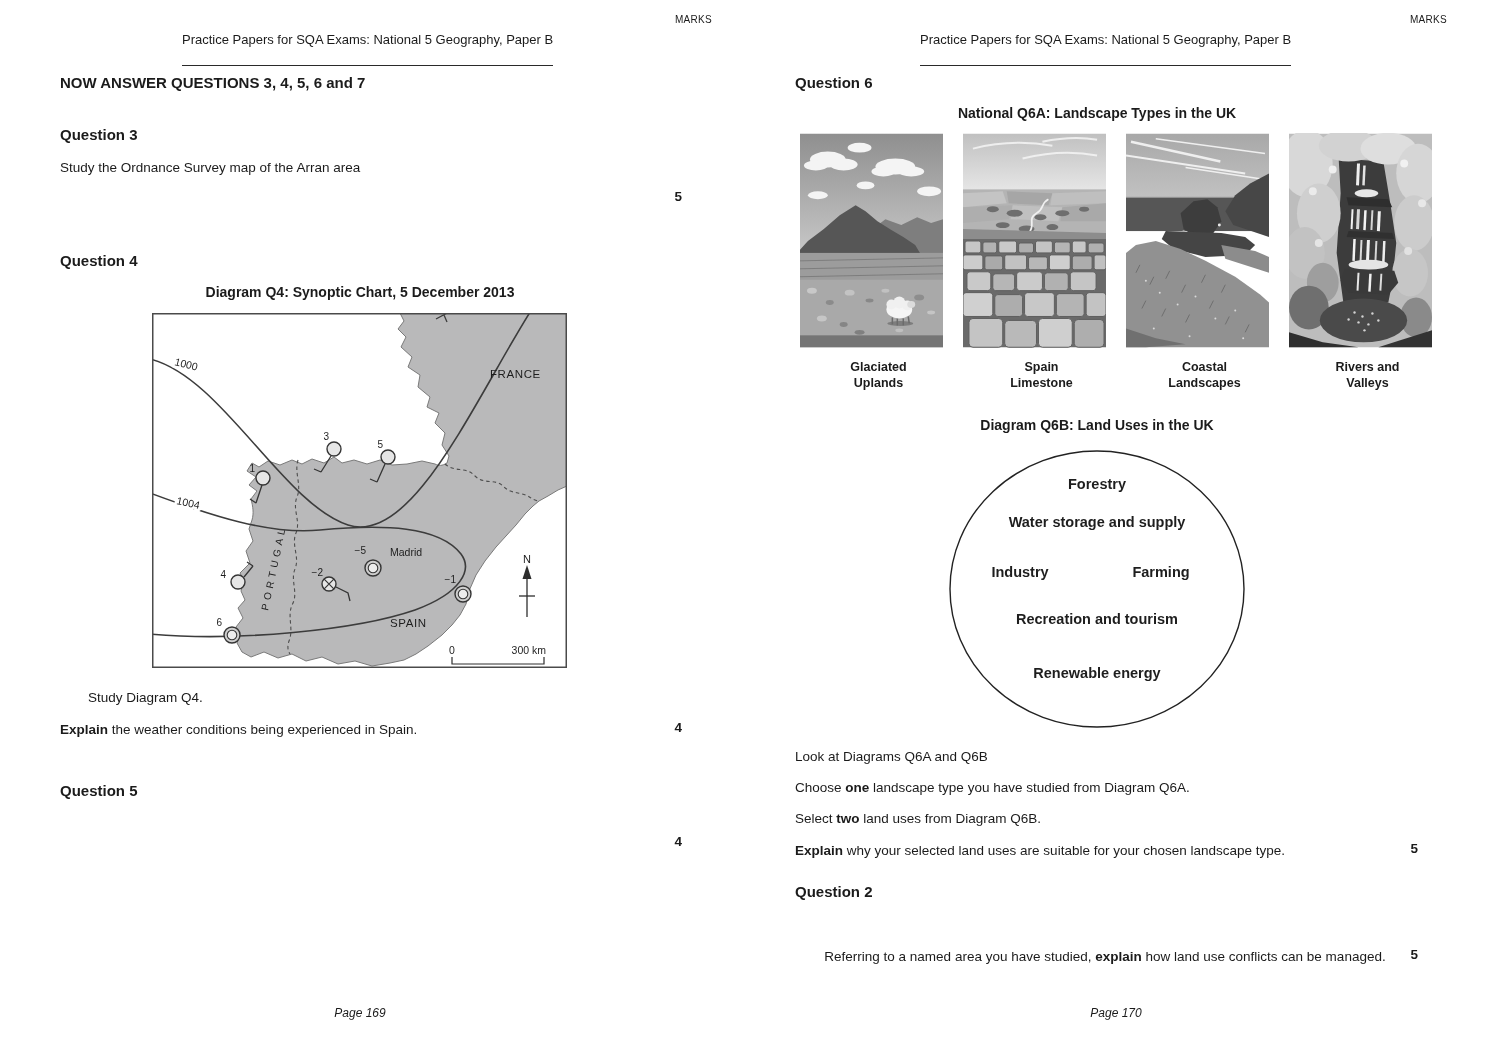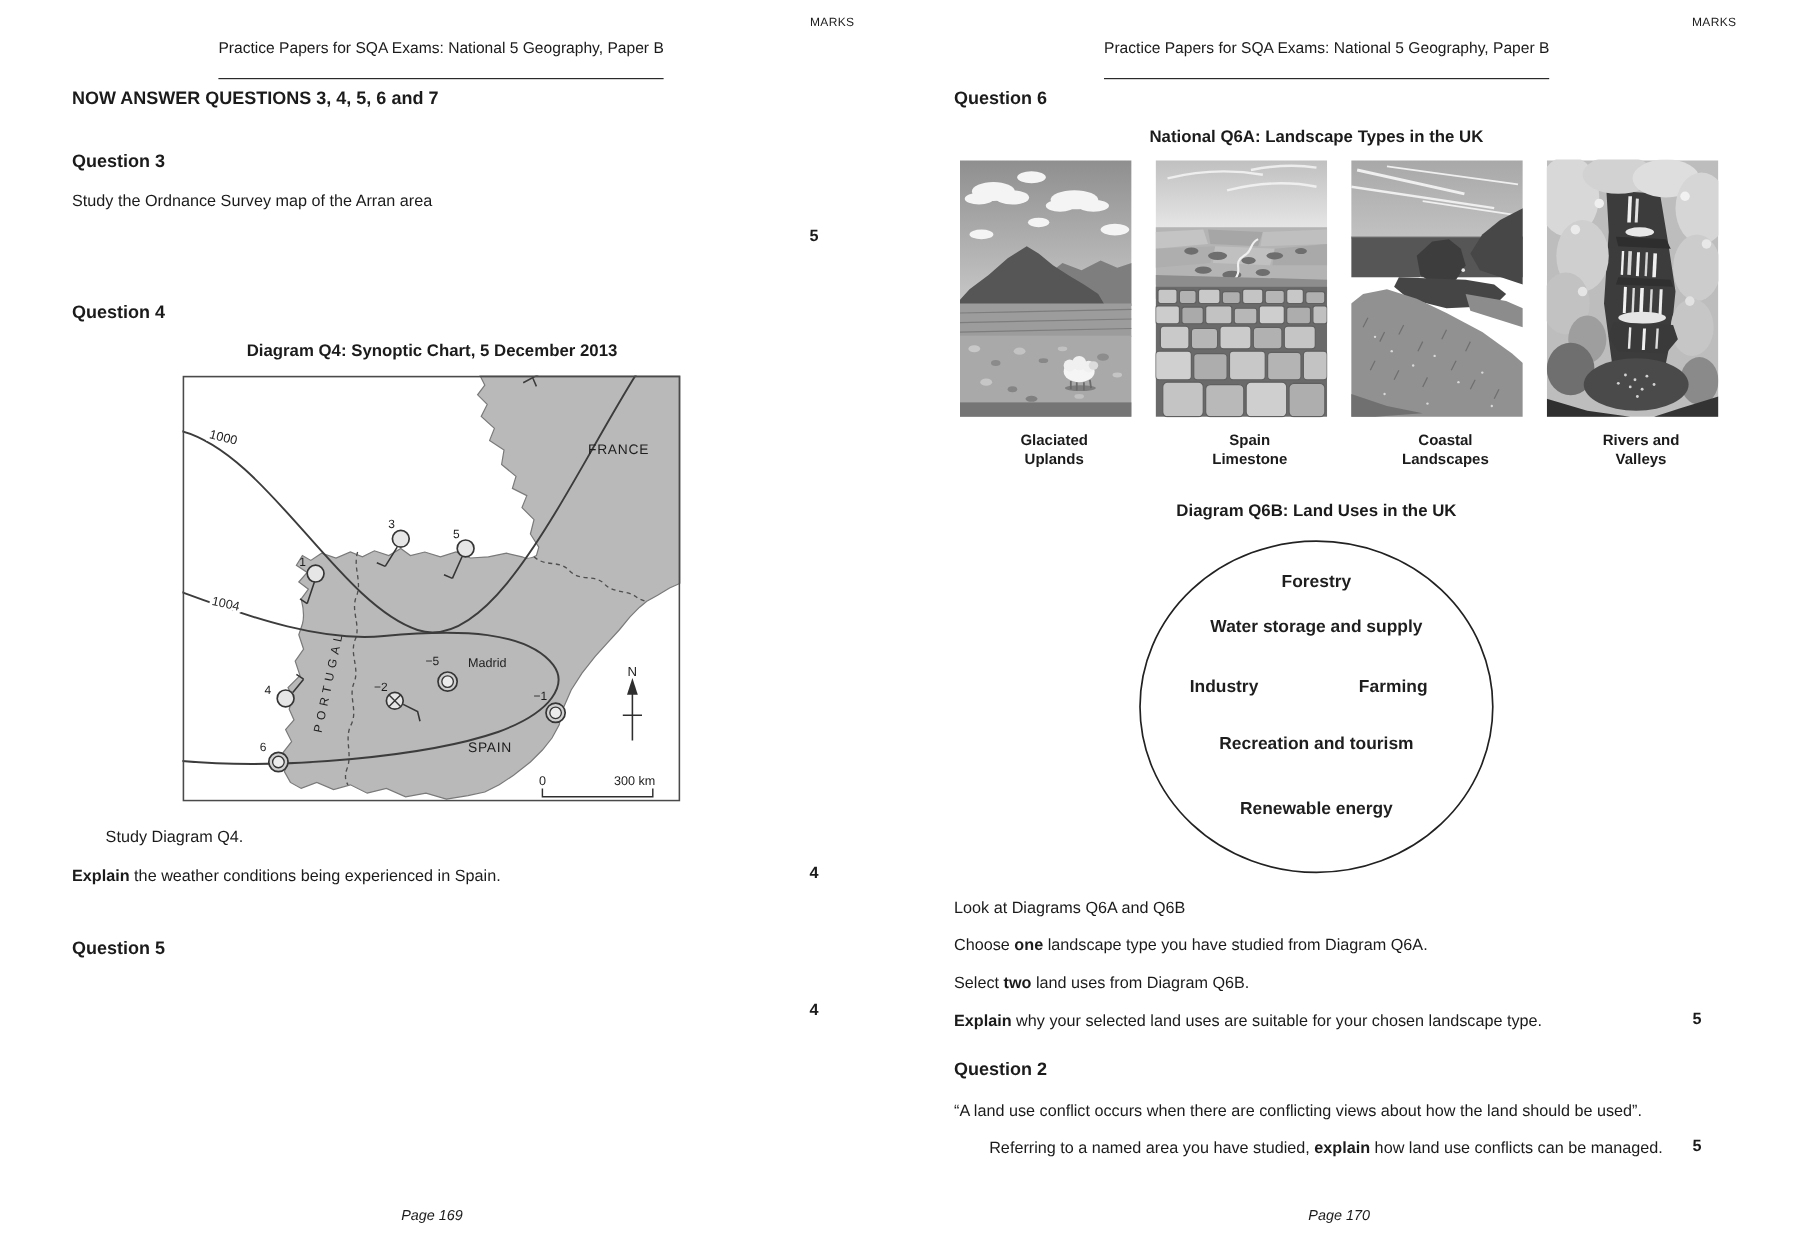--- a/index.html
+++ b/index.html
@@ -431,18 +431,17 @@
     <text class="landuse" x="150" y="231" text-anchor="middle">Renewable energy</text>
   </svg>
 
   <div class="abs txt" style="top:747px;left:45px;">Look at Diagrams Q6A and Q6B</div>
   <div class="abs txt" style="top:778px;left:45px;width:640px;"><span>Choose </span><span class="b">one</span><span> landscape type you have studied from Diagram Q6A.</span></div>
   <div class="abs txt" style="top:809px;left:45px;width:640px;"><span>Select </span><span class="b">two</span><span> land uses from Diagram Q6B.</span></div>
   <div class="abs txt" style="top:841px;left:45px;width:600px;"><span class="b">Explain</span><span> why your selected land uses are suitable for your chosen landscape type.</span></div>
   <div class="abs marknum" style="top:841px;right:82px;">5</div>
 
   <div class="abs big" style="top:883px;left:45px;">Question 2</div>
-  <div class="abs txt" style="top:916px;left:45px;width:650px;">“A land use conflict occurs when there are conflicting views about how the land should be used”.</div>
   <div class="abs txt" style="top:947px;left:45px;width:620px;text-align:center;"><span>Referring to a named area you have studied, </span><span class="b">explain</span><span> how land use conflicts can be managed.</span></div>
   <div class="abs marknum" style="top:947px;right:82px;">5</div>
 
   <div class="abs footer center" style="top:1006px;left:0;width:732px;">Page 170</div>
 </div>
 
 </body></html>

